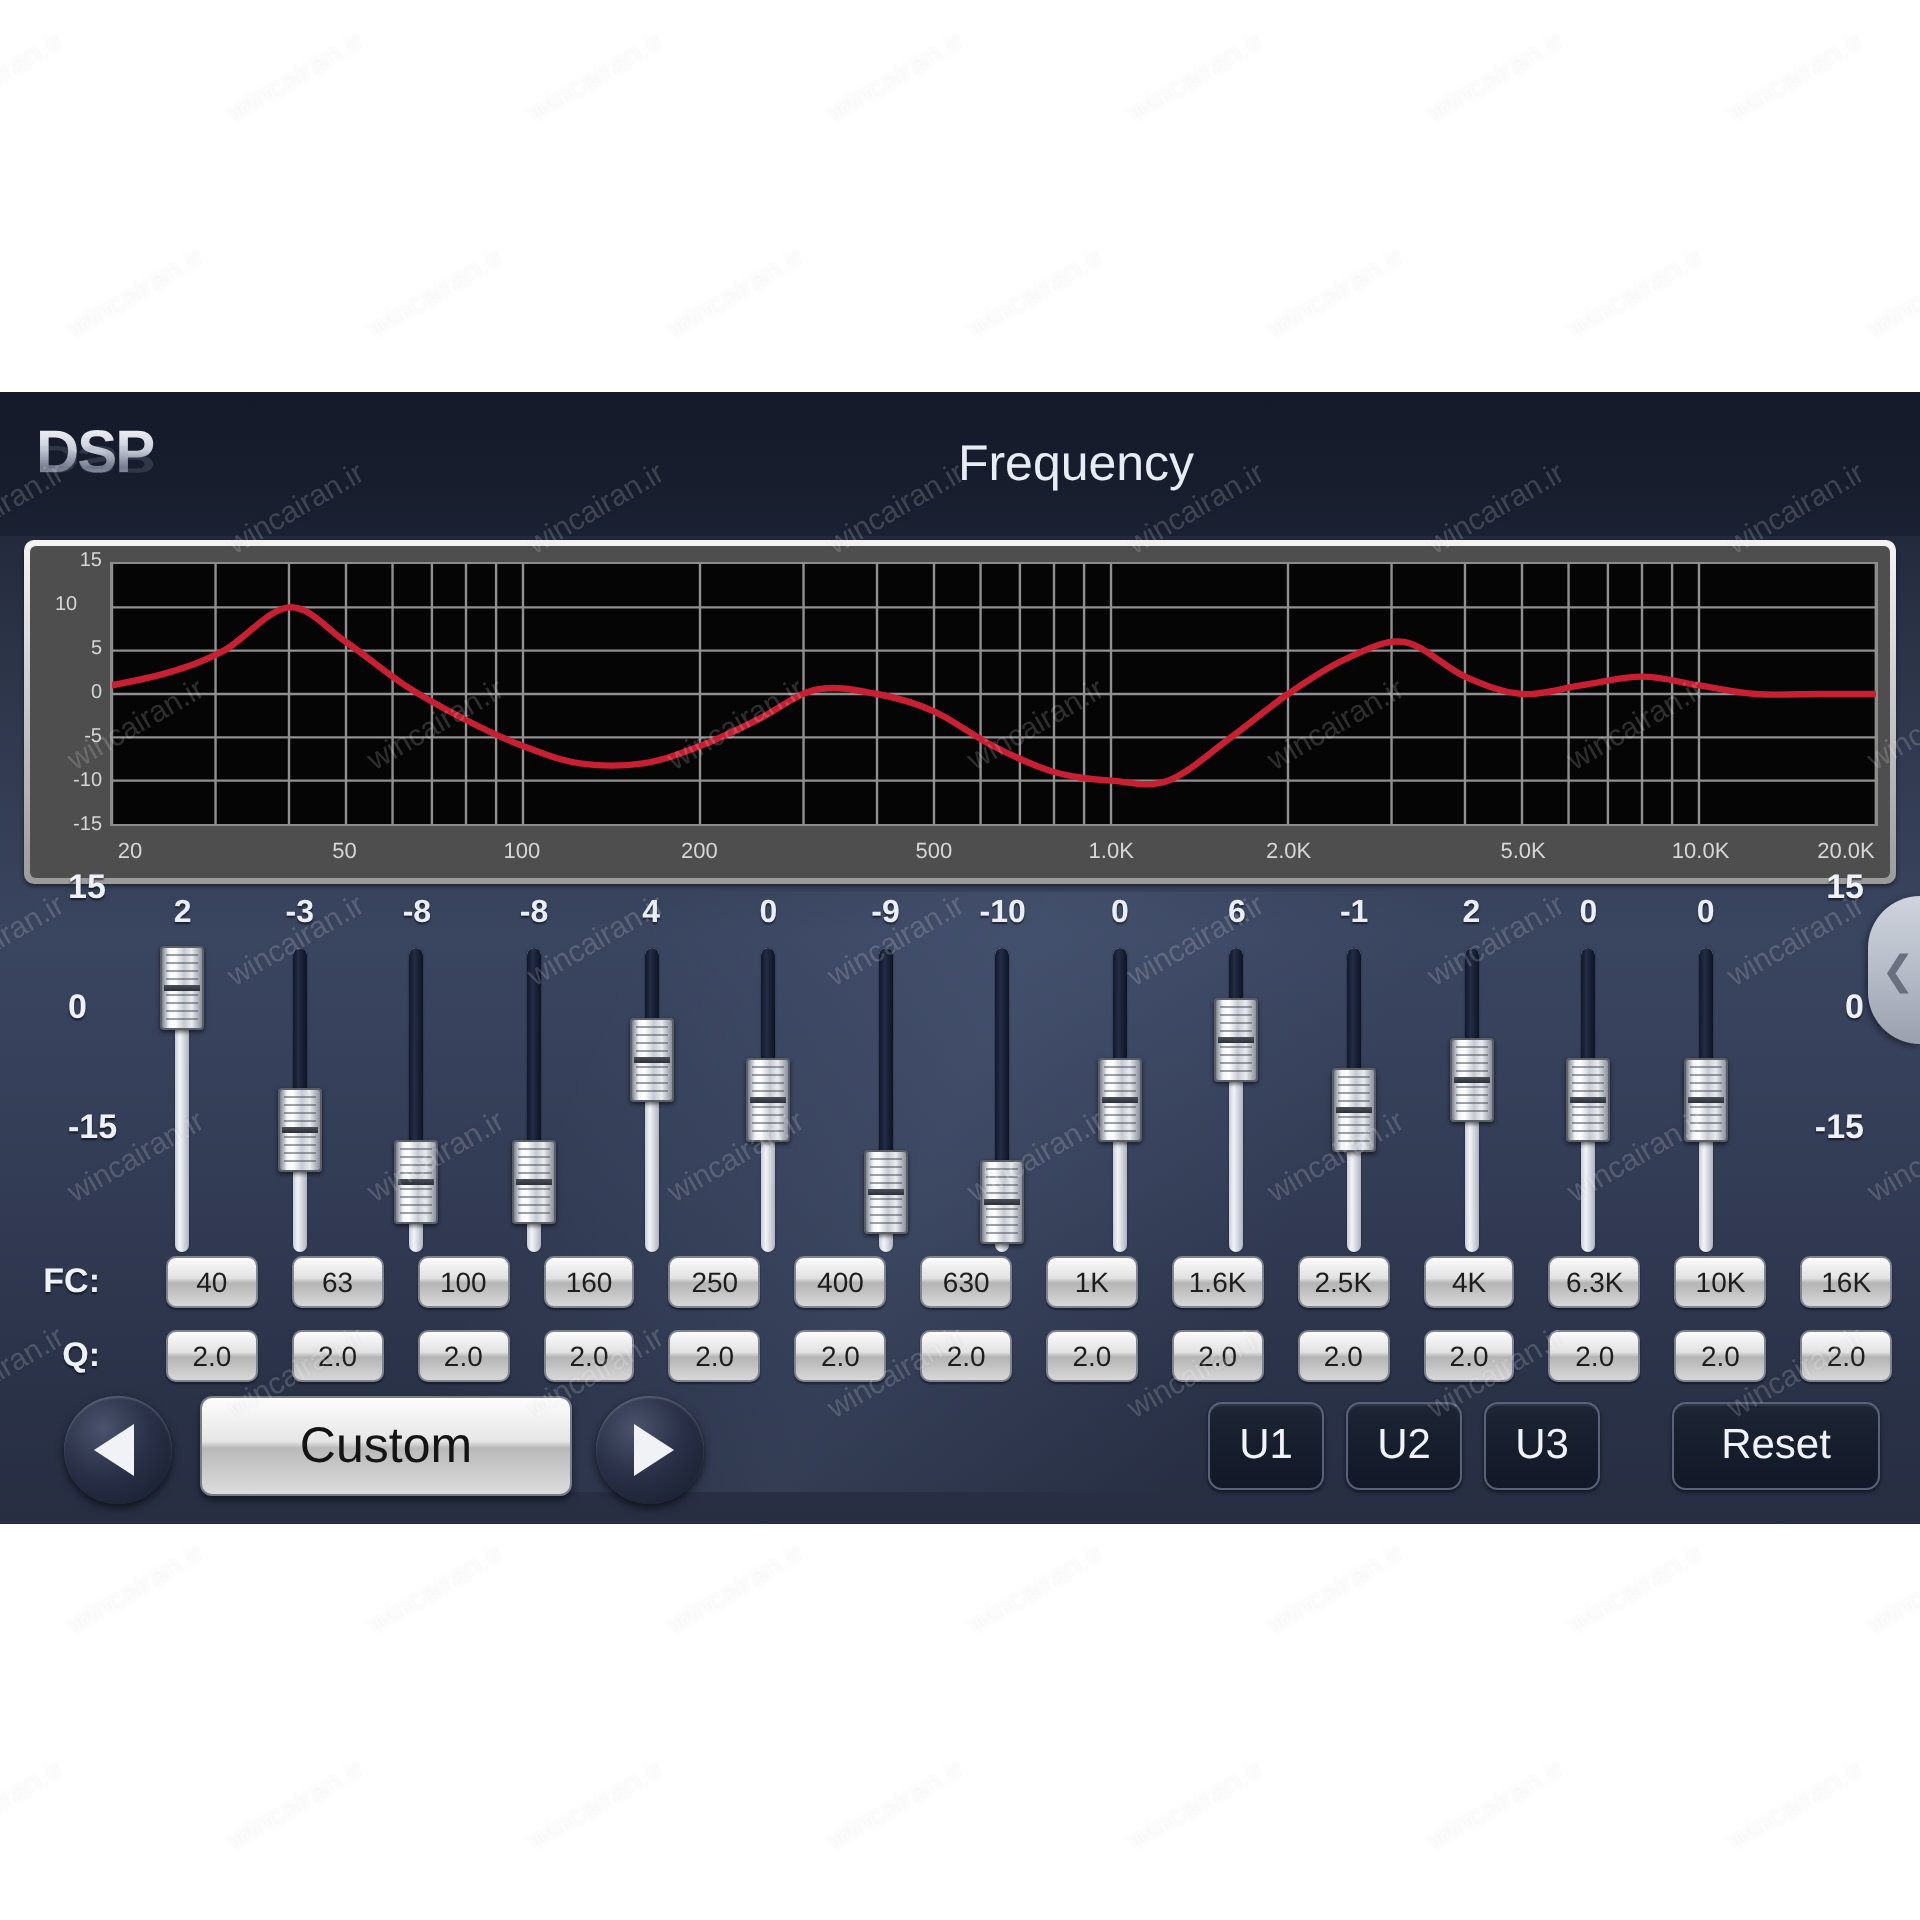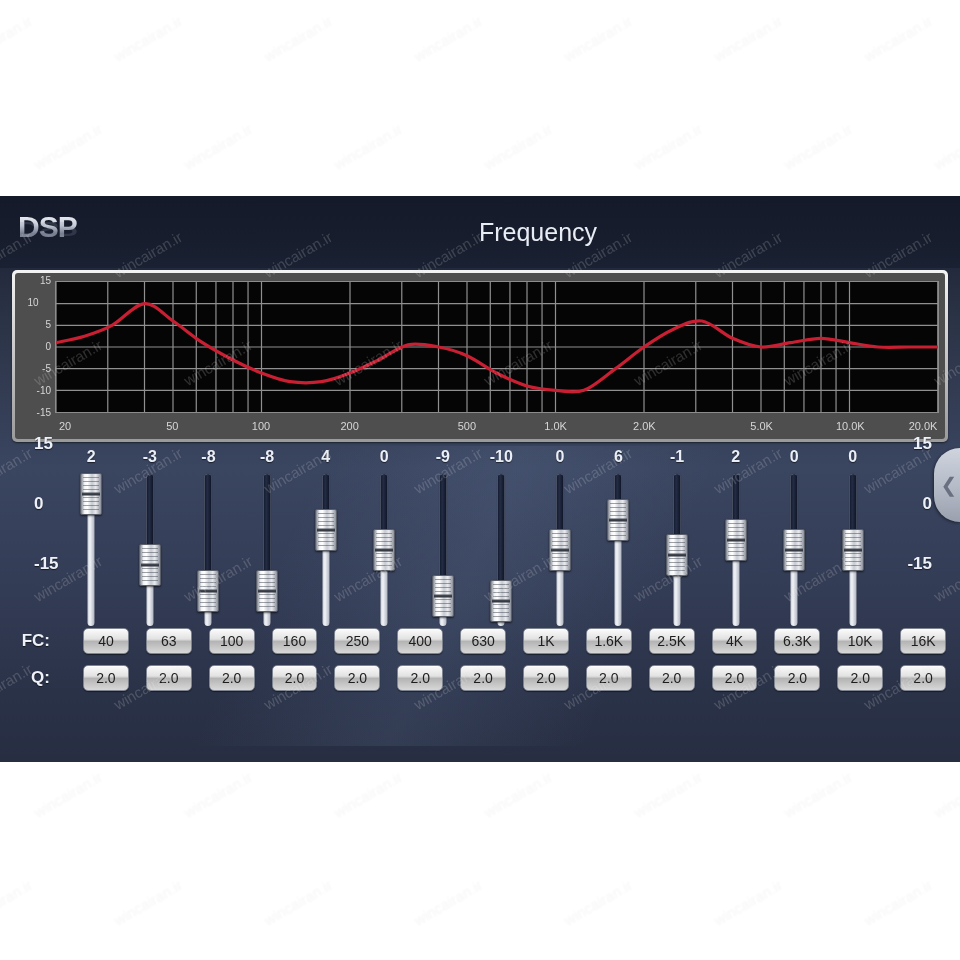--- a/index.html
+++ b/index.html
@@ -488,20 +488,34 @@
           <div class="chip">2.0</div>
           <div class="chip">2.0</div>
           <div class="chip">2.0</div>
           <div class="chip">2.0</div>
           <div class="chip">2.0</div>
           <div class="chip">2.0</div>
           <div class="chip">2.0</div>
         </div>
     </div>
 
+    <div id="bottombar">
+      <div class="rnd-btn" style="left:32px">
+        <div class="tri tri-l"></div>
+      </div>
+      <div id="presetbtn">Custom</div>
+      <div class="rnd-btn" style="left:298px">
+        <div class="tri tri-r"></div>
+      </div>
+
+      <div class="ubtn" id="u1">U1</div>
+      <div class="ubtn" id="u2">U2</div>
+      <div class="ubtn" id="u3">U3</div>
+      <div class="ubtn" id="resetbtn">Reset</div>
+    </div>
 
     <div id="collapse">
       <span class="chev">❮</span>
     </div>
   </div>
 
   <div id="wm">
       <span style="left: -40px; top: 30px;">wincairan.ir</span>
       <span style="left: 110px; top: 30px;">wincairan.ir</span>
       <span style="left: 260px; top: 30px;">wincairan.ir</span>

